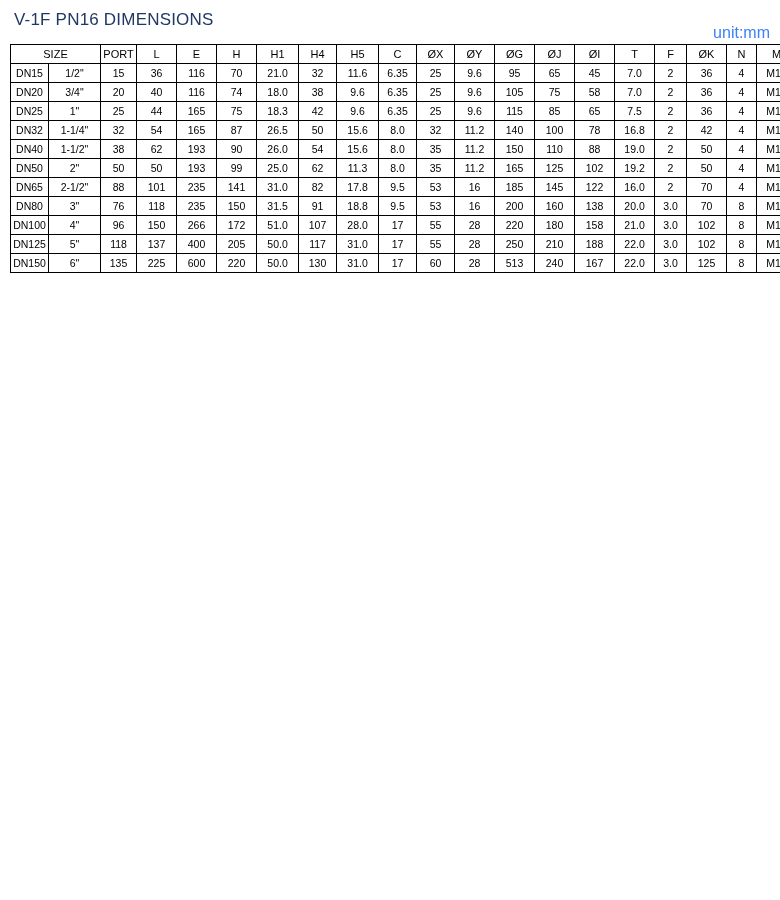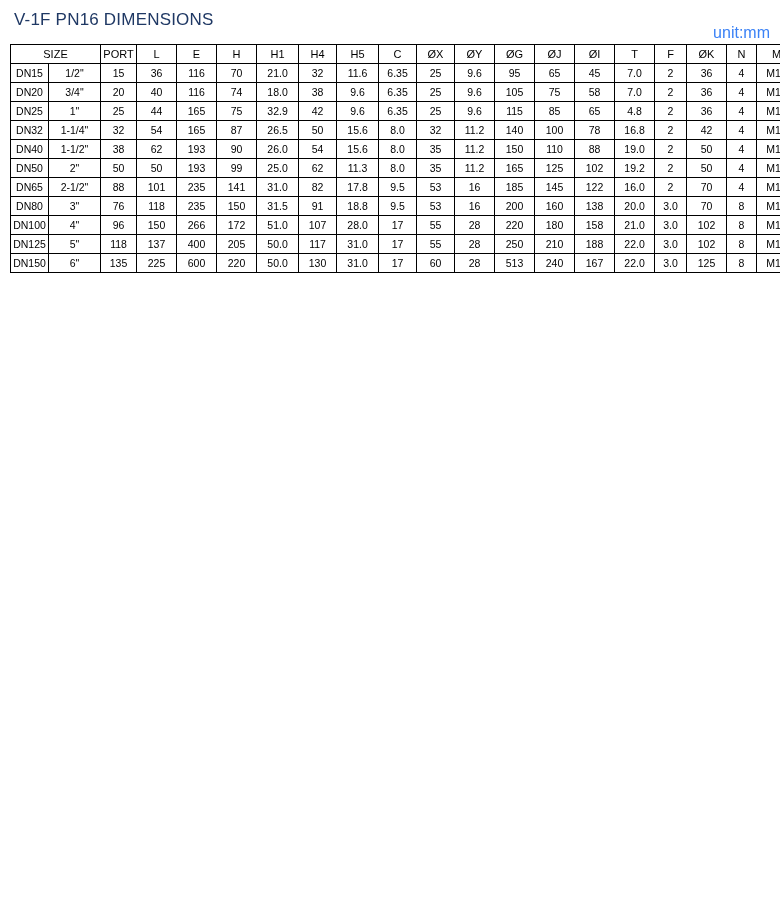--- a/index.html
+++ b/index.html
@@ -188,30 +188,30 @@
             <td>4</td>
             <td>M12</td>
           </tr>
           <tr>
             <td>DN25</td>
             <td>1"</td>
             <td>25</td>
             <td>44</td>
             <td>165</td>
             <td>75</td>
-            <td>32.9</td>
+            <td>18.3</td>
             <td>42</td>
             <td>9.6</td>
             <td>6.35</td>
             <td>25</td>
             <td>9.6</td>
             <td>115</td>
             <td>85</td>
             <td>65</td>
-            <td>4.8</td>
+            <td>7.5</td>
             <td>2</td>
             <td>36</td>
             <td>4</td>
             <td>M12</td>
           </tr>
           <tr>
             <td>DN32</td>
             <td>1-1/4"</td>
             <td>32</td>
             <td>54</td>

